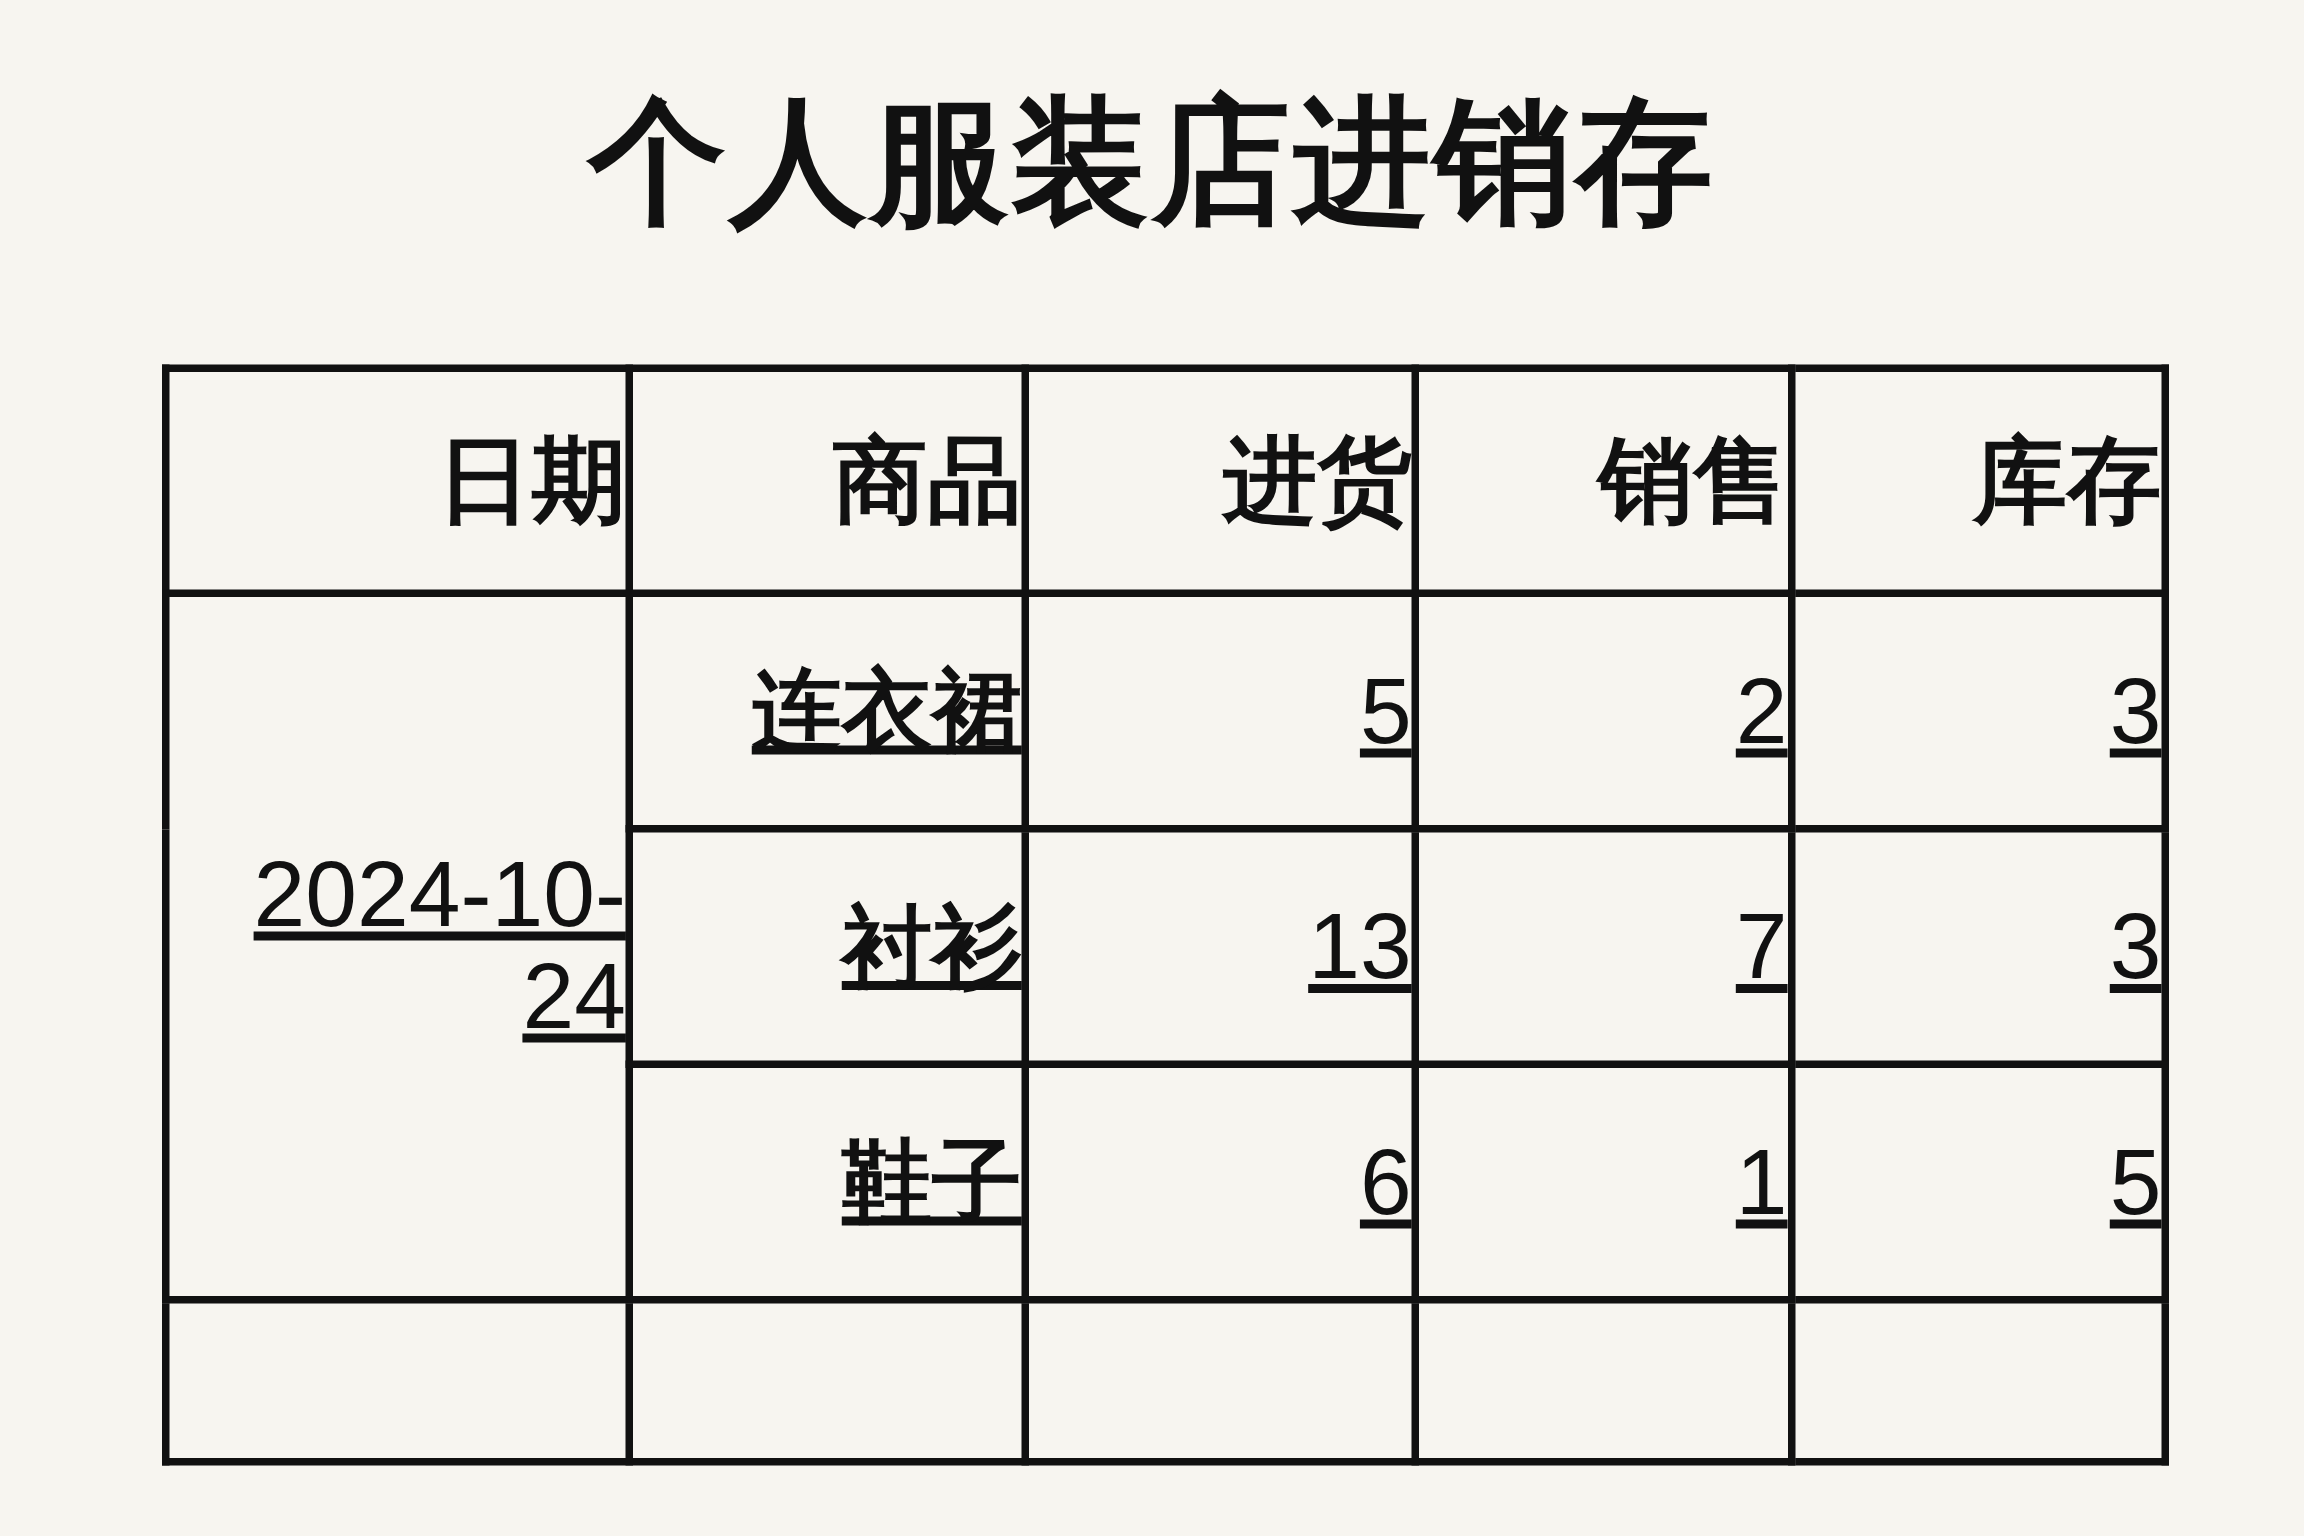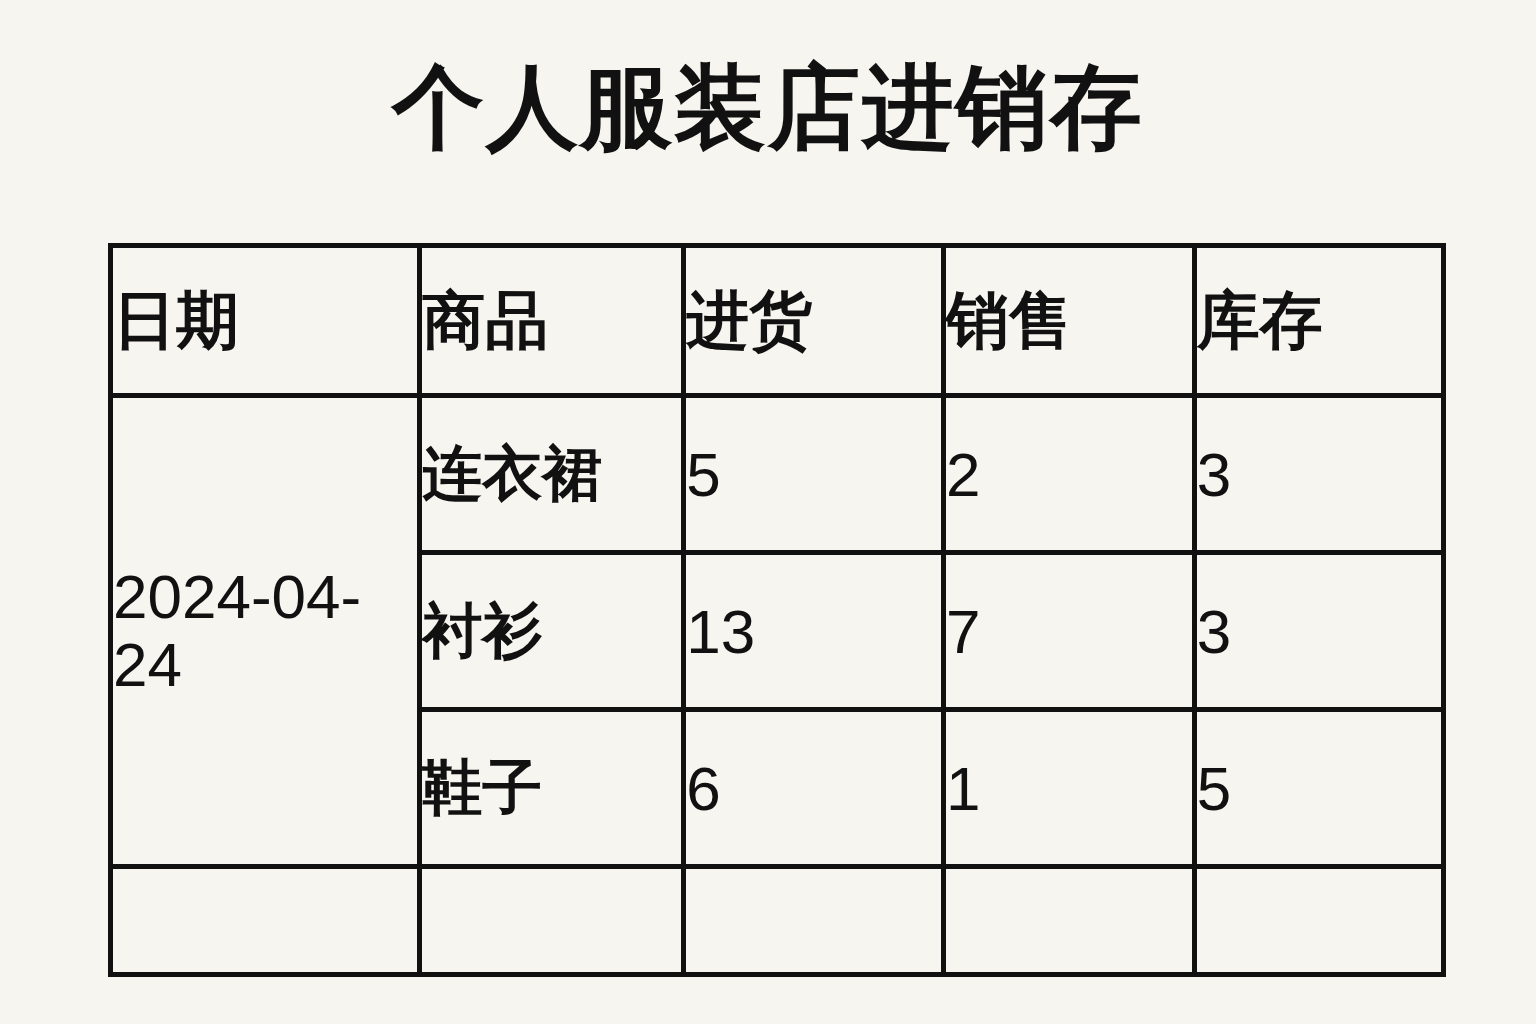--- a/index.html
+++ b/index.html
@@ -39,21 +39,21 @@
   }
   table.inventory {
     width: 100%;
     border-collapse: collapse;
     table-layout: fixed;
     background: #f7f5f0;
   }
   table.inventory td,
   table.inventory th {
     border: 5px solid #111111;
-    text-align: left;
+    text-align: right;
     vertical-align: middle;
     padding: 0;
     color: #111111;
   }
   col.c-date   { width: 23.2%; }
   col.c-item   { width: 19.8%; }
   col.c-in     { width: 19.5%; }
   col.c-sold   { width: 18.8%; }
   col.c-stock  { width: 18.7%; }
 
@@ -61,20 +61,21 @@
     height: 145px;
     font-size: 63px;
     font-weight: 700;
     font-family: "DejaVu Sans", "Liberation Sans", sans-serif;
   }
   tbody td {
     height: 152px;
     font-size: 60px;
     font-weight: 700;
     font-family: "DejaVu Sans", "Liberation Sans", sans-serif;
+    text-decoration: underline;
   }
   td.date-cell {
     font-size: 62px;
     font-weight: 400;
     line-height: 1.1;
     vertical-align: top;
     padding-top: 22px;
     font-family: "Liberation Sans", sans-serif;
   }
   td.num {
@@ -106,21 +107,21 @@
         <tr>
           <th>日期</th>
           <th>商品</th>
           <th>进货</th>
           <th>销售</th>
           <th>库存</th>
         </tr>
       </thead>
       <tbody>
         <tr>
-          <td class="date-cell" rowspan="3">2024-04-24</td>
+          <td class="date-cell" rowspan="3">2024-10-24</td>
           <td>连衣裙</td>
           <td class="num">5</td>
           <td class="num">2</td>
           <td class="num">3</td>
         </tr>
         <tr>
           <td>衬衫</td>
           <td class="num">13</td>
           <td class="num">7</td>
           <td class="num">3</td>

